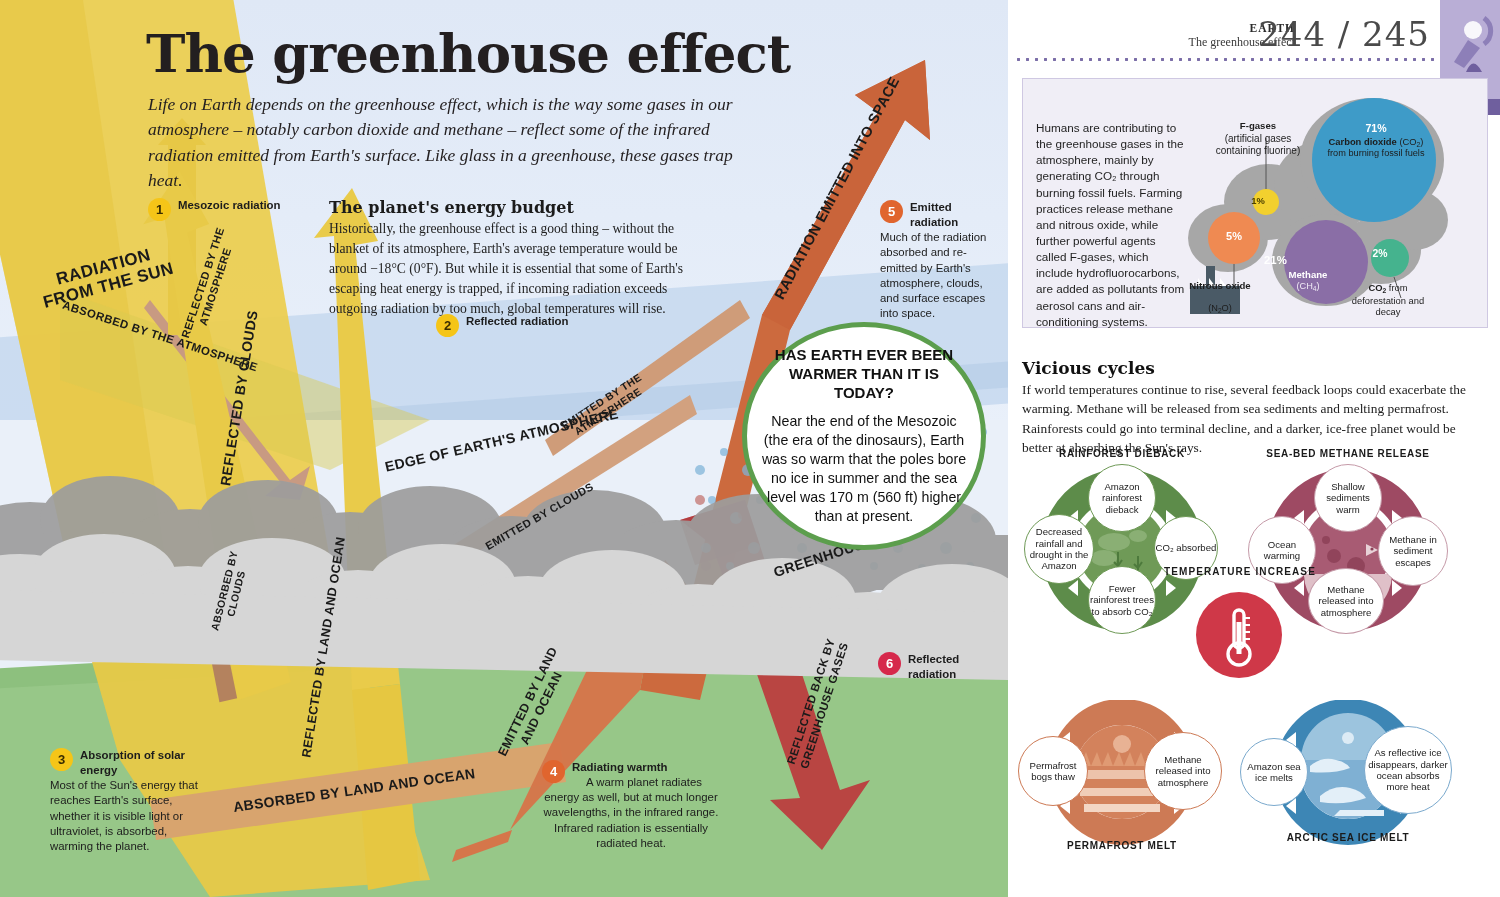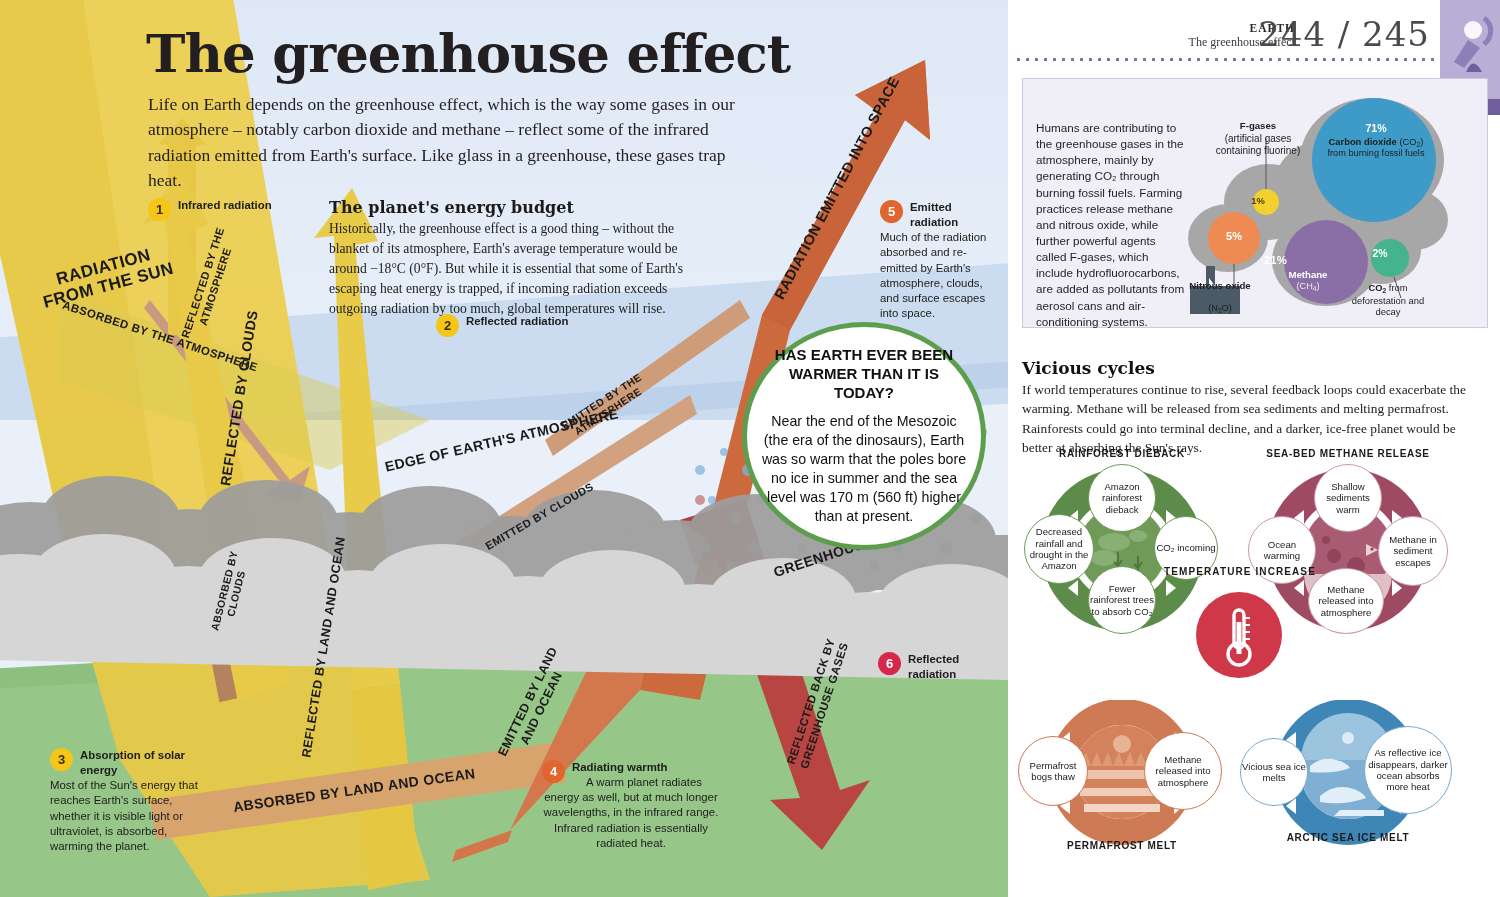--- a/index.html
+++ b/index.html
@@ -13,21 +13,21 @@
             transform:rotate(-4.2deg);opacity:.85;}
   .atm-band2{position:absolute;left:-40px;top:398px;width:1100px;height:26px;background:#b9cfe9;
             transform:rotate(-4.2deg);opacity:.8;}
   .sky-lower{position:absolute;left:0;top:420px;width:1008px;height:280px;background:#eaf0f9;}
   .ground{position:absolute;left:-40px;top:640px;width:1100px;height:300px;background:#8dc07e;transform:rotate(-3.2deg);}
   .ground2{position:absolute;left:-40px;top:660px;width:1100px;height:300px;background:#99c88a;transform:rotate(-3.2deg);opacity:.85;}
 
   .title{position:absolute;left:146px;top:22px;font-family:"DejaVu Serif",serif;font-weight:bold;
          font-size:53px;letter-spacing:-1px;color:#231f20;}
   .intro{position:absolute;left:148px;top:92px;width:600px;font-family:"Liberation Serif",serif;
-         font-size:17.5px;line-height:1.45;color:#231f20;}
+         font-size:17.5px;line-height:1.45;color:#231f20;font-style:italic;}
 
   .budget-h{position:absolute;left:329px;top:198px;font-family:"DejaVu Serif",serif;font-weight:bold;font-size:16px;color:#1b1b1b;}
   .budget-b{position:absolute;left:329px;top:219px;width:375px;font-family:"Liberation Serif",serif;
             font-size:13.6px;line-height:1.48;color:#222;}
 
   
   .callout{position:absolute;font-size:11.4px;line-height:1.33;color:#1c1c1c;}
   .callout .num{position:absolute;left:0;top:0;width:23px;height:23px;border-radius:50%;
        color:#fff;font-weight:bold;font-size:13px;text-align:center;line-height:23px;font-family:"Liberation Sans",sans-serif;}
   .callout .ttl{font-weight:bold;}
@@ -214,21 +214,21 @@
     </svg>
 
     <div class="title">The greenhouse effect</div>
     <div class="intro">Life on Earth depends on the greenhouse effect, which is the way some gases in our atmosphere – notably carbon dioxide and methane – reflect some of the infrared radiation emitted from Earth's surface. Like glass in a greenhouse, these gases trap heat.</div>
 
     <div class="budget-h">The planet's energy budget</div>
     <div class="budget-b">Historically, the greenhouse effect is a good thing – without the blanket of its atmosphere, Earth's average temperature would be around −18°C (0°F). But while it is essential that some of Earth's escaping heat energy is trapped, if incoming radiation exceeds outgoing radiation by too much, global temperatures will rise.</div>
 
     <div class="callout" style="left:148px;top:198px;width:175px;">
       <span class="num c-yellow">1</span>
-      <span class="ttl" style="margin-left:30px;">Infrared radiation</span>
+      <span class="ttl" style="margin-left:30px;">Mesozoic radiation</span>
     </div>
 
     <div class="callout" style="left:436px;top:314px;width:188px;">
       <span class="num c-yellow">2</span>
       <span class="ttl" style="margin-left:30px;">Reflected radiation</span>
     </div>
 
     <div class="callout" style="left:50px;top:748px;width:160px;">
       <span class="num c-yellow">3</span>
       <span class="ttl" style="margin-left:30px;display:inline-block;width:118px;">Absorption of solar energy</span>
@@ -357,21 +357,21 @@
         <circle cx="100" cy="80" r="44" fill="#6f9a57"></circle>
         <g fill="#8fb37a" opacity=".85">
             <ellipse cx="92" cy="72" rx="16" ry="9"></ellipse>
             <ellipse cx="116" cy="66" rx="9" ry="6"></ellipse>
             <ellipse cx="82" cy="88" rx="13" ry="8"></ellipse>
           </g>
         <path d="M96 100 v-18 M92 92 l4 4 l4-6 M116 102 v-16 M112 94 l4 4 l4-6" stroke="#4d7a3c" stroke-width="2" fill="none"></path>
         <path d="M46 48 l10 -8 l0 16 z M154 48 l-10 -8 l0 16 z M46 118 l10 8 l0 -16 z M154 118 l-10 8 l0 -16 z" fill="#fff"></path>
       </svg>
       <div class="node" style="left:66px;top:-6px;width:68px;height:68px;border:1.6px solid #6f9a57;">Amazon rainforest dieback</div>
-      <div class="node" style="left:132px;top:46px;width:64px;height:64px;border:1.6px solid #6f9a57;">CO₂ incoming</div>
+      <div class="node" style="left:132px;top:46px;width:64px;height:64px;border:1.6px solid #6f9a57;">CO₂ absorbed</div>
       <div class="node" style="left:66px;top:96px;width:68px;height:68px;border:1.6px solid #6f9a57;">Fewer rainforest trees to absorb CO₂</div>
       <div class="node" style="left:2px;top:44px;width:70px;height:70px;border:1.6px solid #6f9a57;">Decreased rainfall and drought in the Amazon</div>
       <div class="clabel" style="top:-22px;">RAINFOREST DIEBACK</div>
     </div>
 
     <div class="cyc" style="left:240px;top:470px;">
       <svg width="200" height="160">
         <circle cx="100" cy="80" r="66" fill="none" stroke="#9e4a63" stroke-width="30"></circle>
         <circle cx="100" cy="80" r="44" fill="#a85b73"></circle>
         <path d="M56 104 a44 44 0 0 0 88 0 z" fill="#dfc0c8"></path>
@@ -413,21 +413,21 @@
         <circle cx="100" cy="72" r="47" fill="#7fb0d3"></circle>
         <path d="M53 60 a47 47 0 0 1 94 0 z" fill="#9cc4de"></path>
         <circle cx="100" cy="38" r="6" fill="#dcebf5"></circle>
         <g fill="#e3eff8">
           <path d="M62 66 q12 -10 26 -6 q10 2 14 8 q-16 6 -40 4z"></path>
           <path d="M72 96 q14 -12 30 -8 q12 3 16 10 q-22 8 -46 4z"></path>
           <path d="M92 110 h44 v6 h-50z"></path>
         </g>
         <path d="M38 40 l10 -8 l0 16 z M162 40 l-10 -8 l0 16 z M38 106 l10 8 l0 -16 z M162 106 l-10 8 l0 -16 z" fill="#fff"></path>
       </svg>
-      <div class="node" style="left:-8px;top:38px;width:68px;height:68px;border:1.6px solid #7aa9cd;">Vicious sea ice melts</div>
+      <div class="node" style="left:-8px;top:38px;width:68px;height:68px;border:1.6px solid #7aa9cd;">Amazon sea ice melts</div>
       <div class="node" style="left:116px;top:26px;width:88px;height:88px;border:1.6px solid #7aa9cd;">As reflective ice disappears, darker ocean absorbs more heat</div>
       <div class="clabel" style="top:132px;">ARCTIC SEA ICE MELT</div>
     </div>
   </div>
 
   <div class="thermo">
     <svg width="86" height="86" viewBox="0 0 86 86">
       <rect x="38" y="18" width="10" height="38" rx="5" fill="none" stroke="#fff" stroke-width="3.4"></rect>
       <circle cx="43" cy="62" r="11" fill="none" stroke="#fff" stroke-width="3.4"></circle>
       <rect x="40.5" y="30" width="5" height="32" fill="#fff"></rect>

